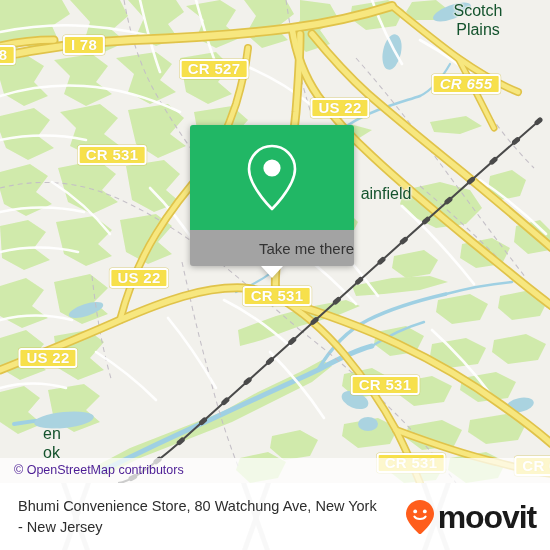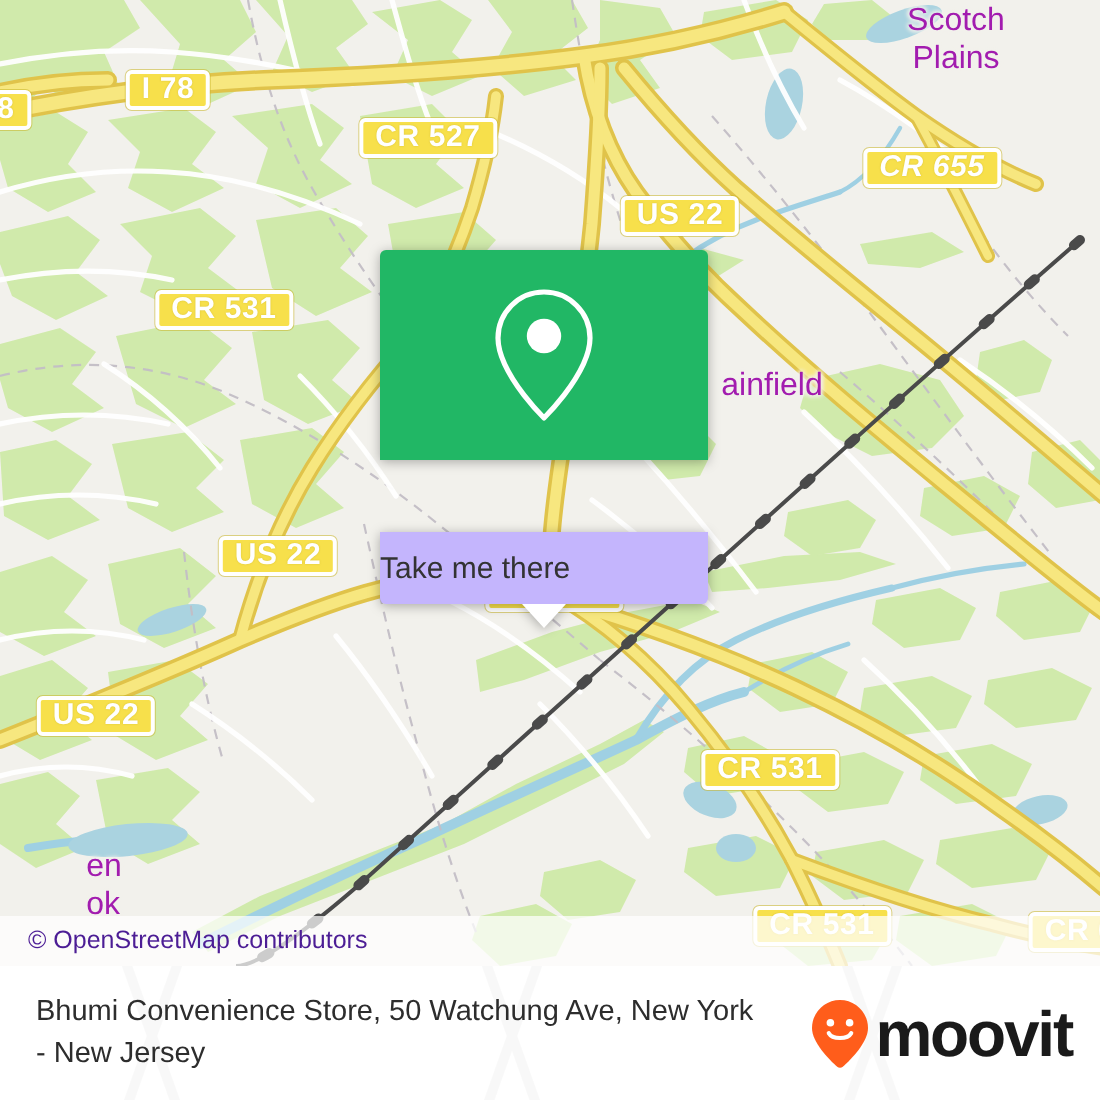--- a/index.html
+++ b/index.html
@@ -51,21 +51,21 @@
     line-height: 13px;
     white-space: nowrap;
     box-shadow: 0 0 0 0.5px rgba(200,180,40,0.55);
     text-shadow: 0 0 1px rgba(160,140,20,0.35);
     transform: translate(-50%, -50%);
   }
 
   
   .place-label {
     position: absolute;
-    color: #a21caf;
+    color: #14532d;
     font-family: "Liberation Sans", sans-serif;
     font-size: 16px;
     line-height: 19px;
     text-align: center;
     white-space: pre;
     transform: translate(-50%, -50%);
     text-shadow:
        1px 0 2px #f2f1ec, -1px 0 2px #f2f1ec,
        0 1px 2px #f2f1ec, 0 -1px 2px #f2f1ec;
   }
@@ -99,26 +99,25 @@
     height: 105px;
     background: #21b765;
     border-radius: 3px 3px 0 0;
     display: flex;
     align-items: center;
     justify-content: center;
   }
   .popup-foot {
     position: relative;
     height: 36px;
-    background: #c4b5fd;
+    background: #a3a3a3;
     border-radius: 0 0 3px 3px;
     display: flex;
     align-items: center;
-    justify-content: flex-start;
-    margin-top: 36px;
+    justify-content: flex-end;
   }
   .popup-foot-label {
     font-family: "Liberation Sans", sans-serif;
     font-size: 15px;
     color: #333333;
   }
   .popup-tail {
     position: absolute;
     left: 50%;
     top: 100%;
@@ -416,21 +415,21 @@
       <g stroke="#8a8a8a" stroke-width="5" fill="none">
         <path d="M60,-10 L92,80"></path>
         <path d="M92,-10 L60,80"></path>
         <path d="M240,-10 L272,80"></path>
         <path d="M272,-10 L240,80"></path>
         <path d="M420,-10 L452,80"></path>
         <path d="M452,-10 L420,80"></path>
       </g>
     </svg>
     <div id="footer-inner">
-      <div id="footer-title">Bhumi Convenience Store, 50 Watchung Ave, New York - New Jersey</div>
+      <div id="footer-title">Bhumi Convenience Store, 80 Watchung Ave, New York - New Jersey</div>
       <div id="brand">
         <svg width="30" height="36" viewBox="0 0 30 36">
           <path d="M15 1 C7.3 1 1 7.3 1 15 C1 22.2 9.4 30.6 13.6 34.4
                    C14.4 35.1 15.6 35.1 16.4 34.4 C20.6 30.6 29 22.2 29 15
                    C29 7.3 22.7 1 15 1 Z" fill="#ff5d1b"></path>
           <circle cx="10.2" cy="12.4" r="1.9" fill="#ffffff"></circle>
           <circle cx="19.8" cy="12.4" r="1.9" fill="#ffffff"></circle>
           <path d="M9.4 17.6 C11.2 20.8 18.8 20.8 20.6 17.6" stroke="#ffffff" stroke-width="2.1" fill="none" stroke-linecap="round"></path>
         </svg>
         <span id="brand-name">moovit</span>

